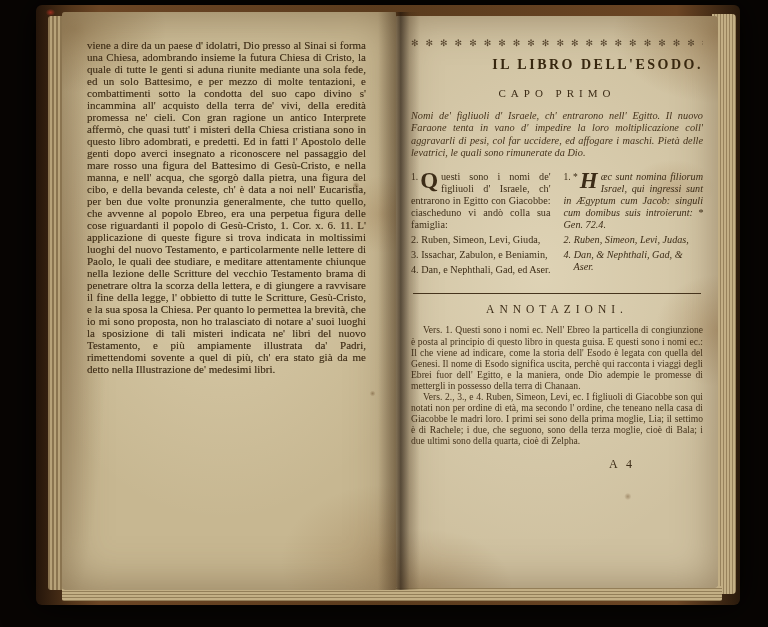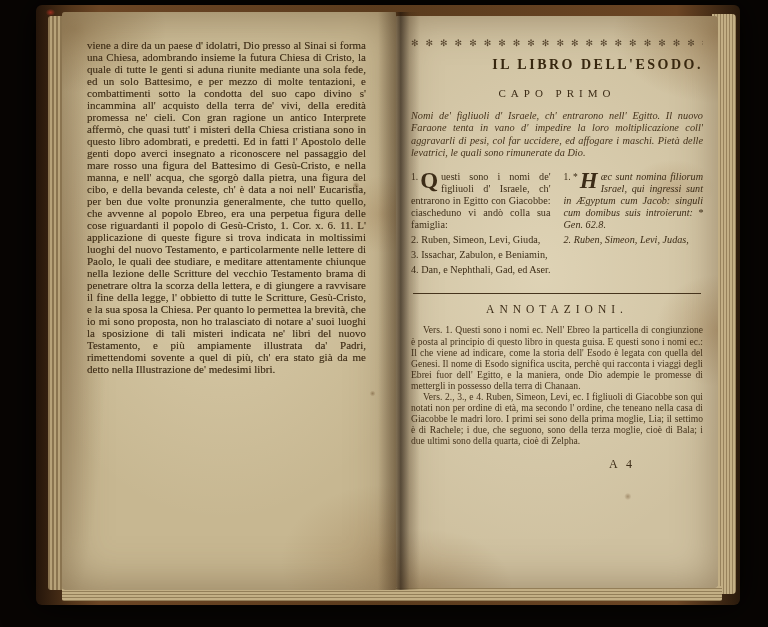--- a/index.html
+++ b/index.html
@@ -176,23 +176,24 @@
           <p class="verse hang">2. Ruben, Simeon, Levi, Giuda,</p>
           <p class="verse hang">3. Issachar, Zabulon, e Beniamin,</p>
           <p class="verse hang">4. Dan, e Nephthali, Gad, ed Aser.</p>
         </div>
 
         <div class="col col-la">
           <p class="verse">
             <span class="vhead">
               <span class="vnum">1. *</span>
               <span class="dropcap">H</span>
-            </span><span>æc sunt nomina filiorum Israel, qui ingressi sunt in Ægyptum cum Jacob: singuli cum domibus suis introierunt: * Gen. 62.8.</span>
+            </span><span>æc sunt nomina filiorum Israel, qui ingressi sunt in Ægyptum cum Jacob: singuli cum domibus suis introierunt: * Gen. 72.4.</span>
           </p>
           <p class="verse hang">2. Ruben, Simeon, Levi, Judas,</p>
+          <p class="verse hang">4. Dan, &amp; Nephthali, Gad, &amp; Aser.</p>
         </div>
       </div>
 
       <div class="rule"></div>
 
       <h3 class="annot-head">ANNOTAZIONI.</h3>
 
       <p class="annot">Vers. 1. Questi sono i nomi ec. Nell' Ebreo la particella di congiunzione è posta al principio di questo libro in questa guisa. E questi sono i nomi ec.: Il che viene ad indicare, come la storia dell' Esodo è legata con quella del Genesi. Il nome di Esodo significa uscita, perchè qui racconta i viaggi degli Ebrei fuor dell' Egitto, e la maniera, onde Dio adempie le promesse di mettergli in possesso della terra di Chanaan.</p>
       <p class="annot">Vers. 2., 3., e 4. Ruben, Simeon, Levi, ec. I figliuoli di Giacobbe son qui notati non per ordine di età, ma secondo l' ordine, che teneano nella casa di Giacobbe le madri loro. I primi sei sono della prima moglie, Lia; il settimo è di Rachele; i due, che seguono, sono della terza moglie, cioè di Bala; i due ultimi sono della quarta, cioè di Zelpha.</p>
 

